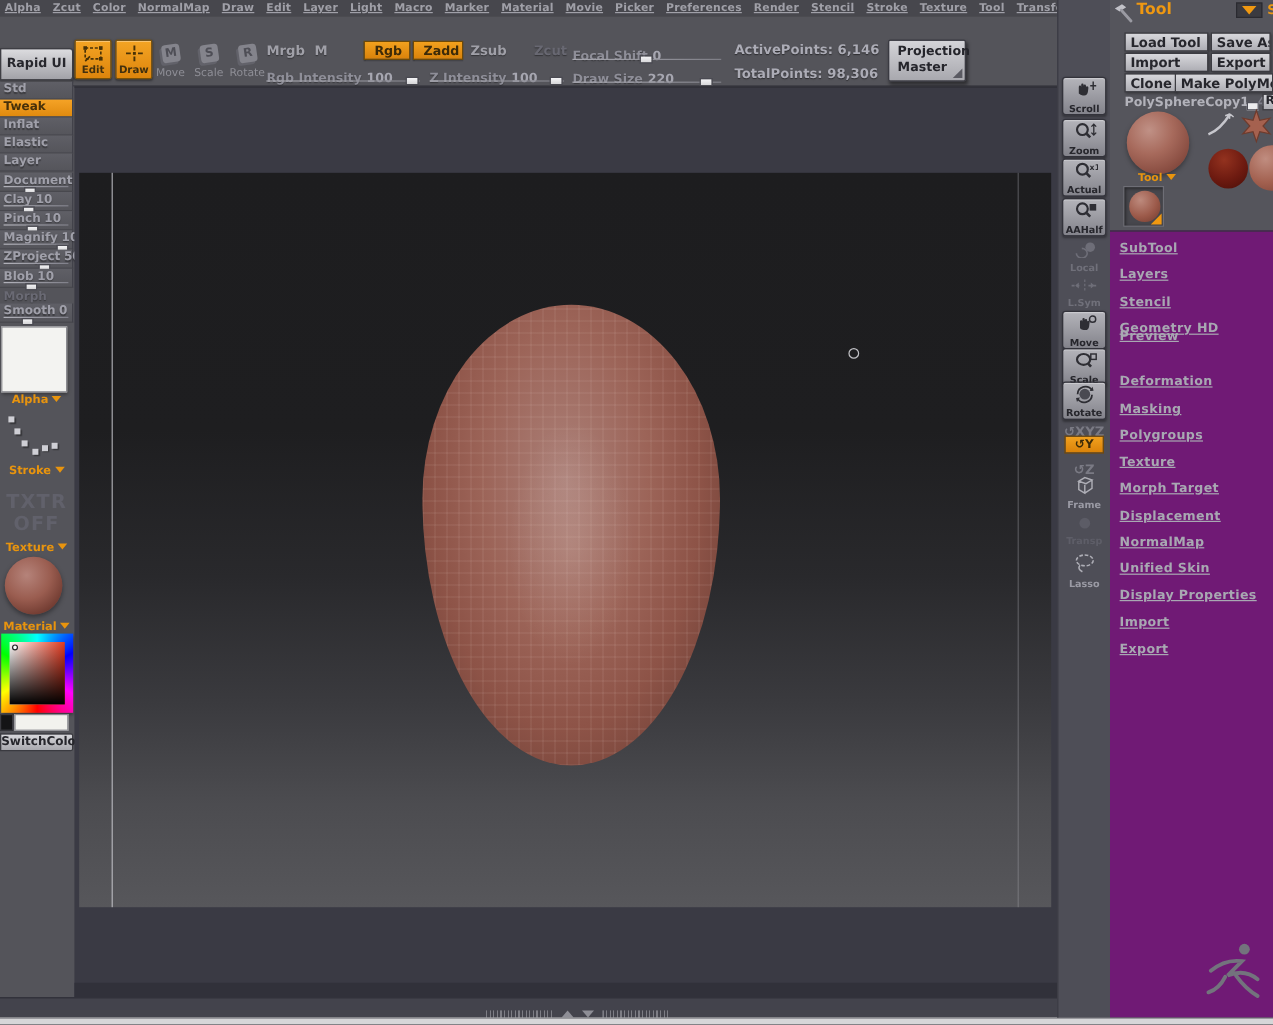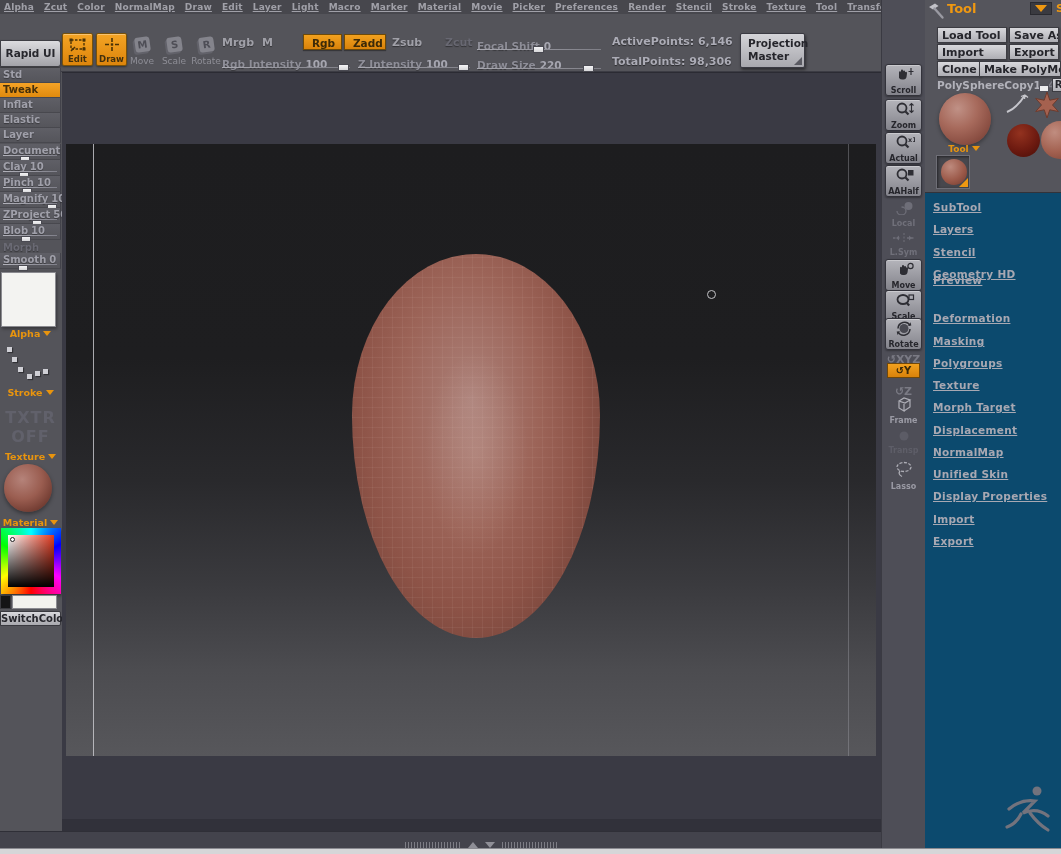--- a/index.html
+++ b/index.html
@@ -78,21 +78,21 @@
   .sdim.bright .lbl{color:#9a9aa4}
   .sorange{position:absolute;left:5px;width:33px;height:15px;background:linear-gradient(#f2a11e,#d9820a);border:1px solid #70480a;text-align:center;font-size:10px;font-weight:bold;color:#3c2a08;line-height:13px}
   .gly{font-size:11px;font-weight:bold;color:#7a7a84;line-height:12px}
   .edgearrows{position:absolute;left:37px;top:398px}
   .edgearrows div{width:0;height:0;border:4px solid transparent}
   .ea-u{border-bottom:5px solid #9a9aa2;margin-bottom:3px}
   .ea-d{border-top:5px solid #9a9aa2}
 
   
   .rpanel{position:absolute;left:925px;top:0;width:136px;height:848px;background:#55555c;overflow:hidden}
-  .rpanel-dark{position:absolute;left:0;top:192px;width:136px;height:656px;background:#0c4a6e;border-top:1px solid #33333a}
+  .rpanel-dark{position:absolute;left:0;top:192px;width:136px;height:656px;background:#701a75;border-top:1px solid #33333a}
   .rtitle{position:absolute;left:22px;top:1px;font-size:13px;font-weight:bold;color:#ef9811}
   .rcaretbox{position:absolute;left:105px;top:2px;width:22px;height:13px;background:#3a3a40;border:1px solid #2a2a30;display:flex;align-items:center;justify-content:center}
   .rcaret{width:0;height:0;border:6px solid transparent;border-top:7px solid #ef9811;margin-top:6px}
   .r-s{position:absolute;left:131px;top:2px;font-size:11px;font-weight:bold;color:#ef9811}
   .pbtn{position:absolute;height:16px;background:linear-gradient(#d8d8dc,#aeaeb4);border:1px solid #3c3c42;font-size:11px;font-weight:bold;color:#26262c;line-height:13px;padding:1px 4px 0;box-shadow:1px 1px 2px rgba(0,0,0,.3);white-space:nowrap;overflow:hidden}
   .tname{position:absolute;left:12px;top:79px;font-size:10.5px;font-weight:bold;color:#b2b2ba;white-space:nowrap}
   .tsize{color:#7e7e88;margin-left:3px}
   .twhite{position:absolute;left:114px;top:85px;width:10px;height:7px;background:#ececee;border:1px solid #50505a}
   .rbtn{position:absolute;left:127px;top:78px;width:13px;height:14px;background:linear-gradient(#d8d8dc,#aeaeb4);border:1px solid #3c3c42;font-size:10px;font-weight:bold;color:#26262c;text-align:center;line-height:12px}
   .bigsphere{position:absolute;left:14px;top:93px;width:52px;height:52px;border-radius:50%;background:radial-gradient(circle at 36% 30%,#c09186 0%,#a76a5c 40%,#8c5044 70%,#6b372d 100%);box-shadow:0 2px 4px rgba(0,0,0,.35)}

